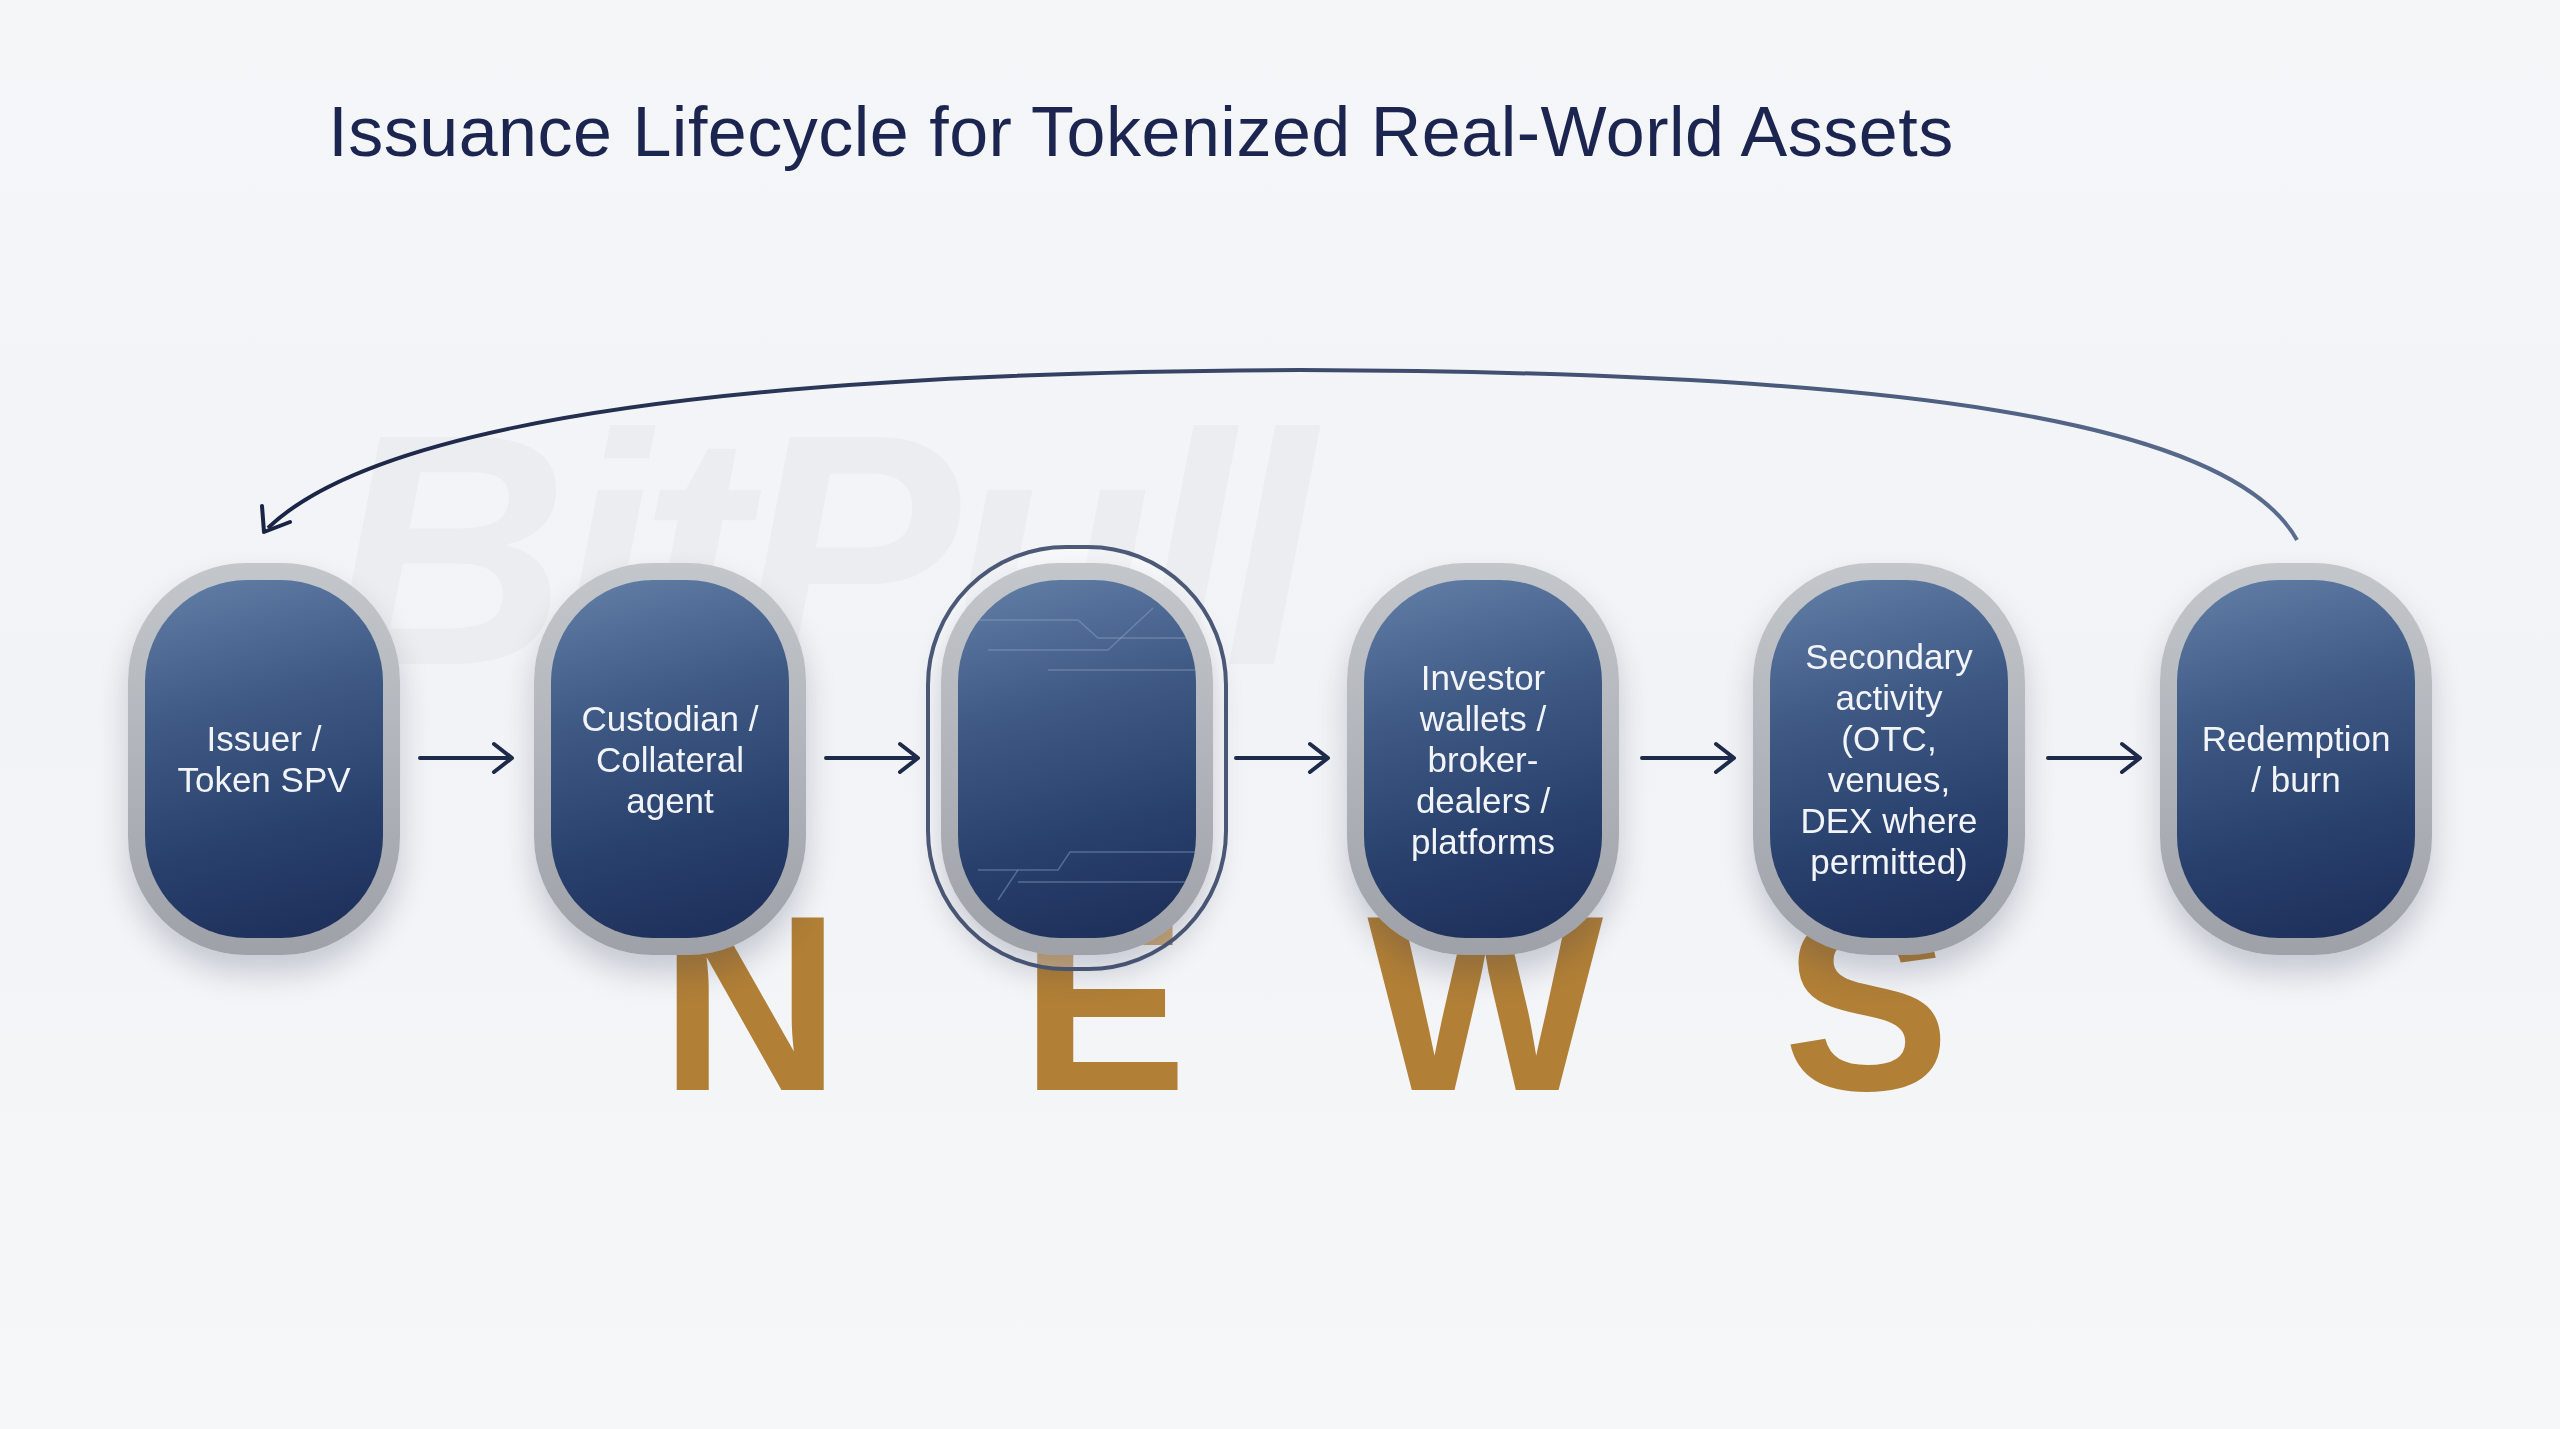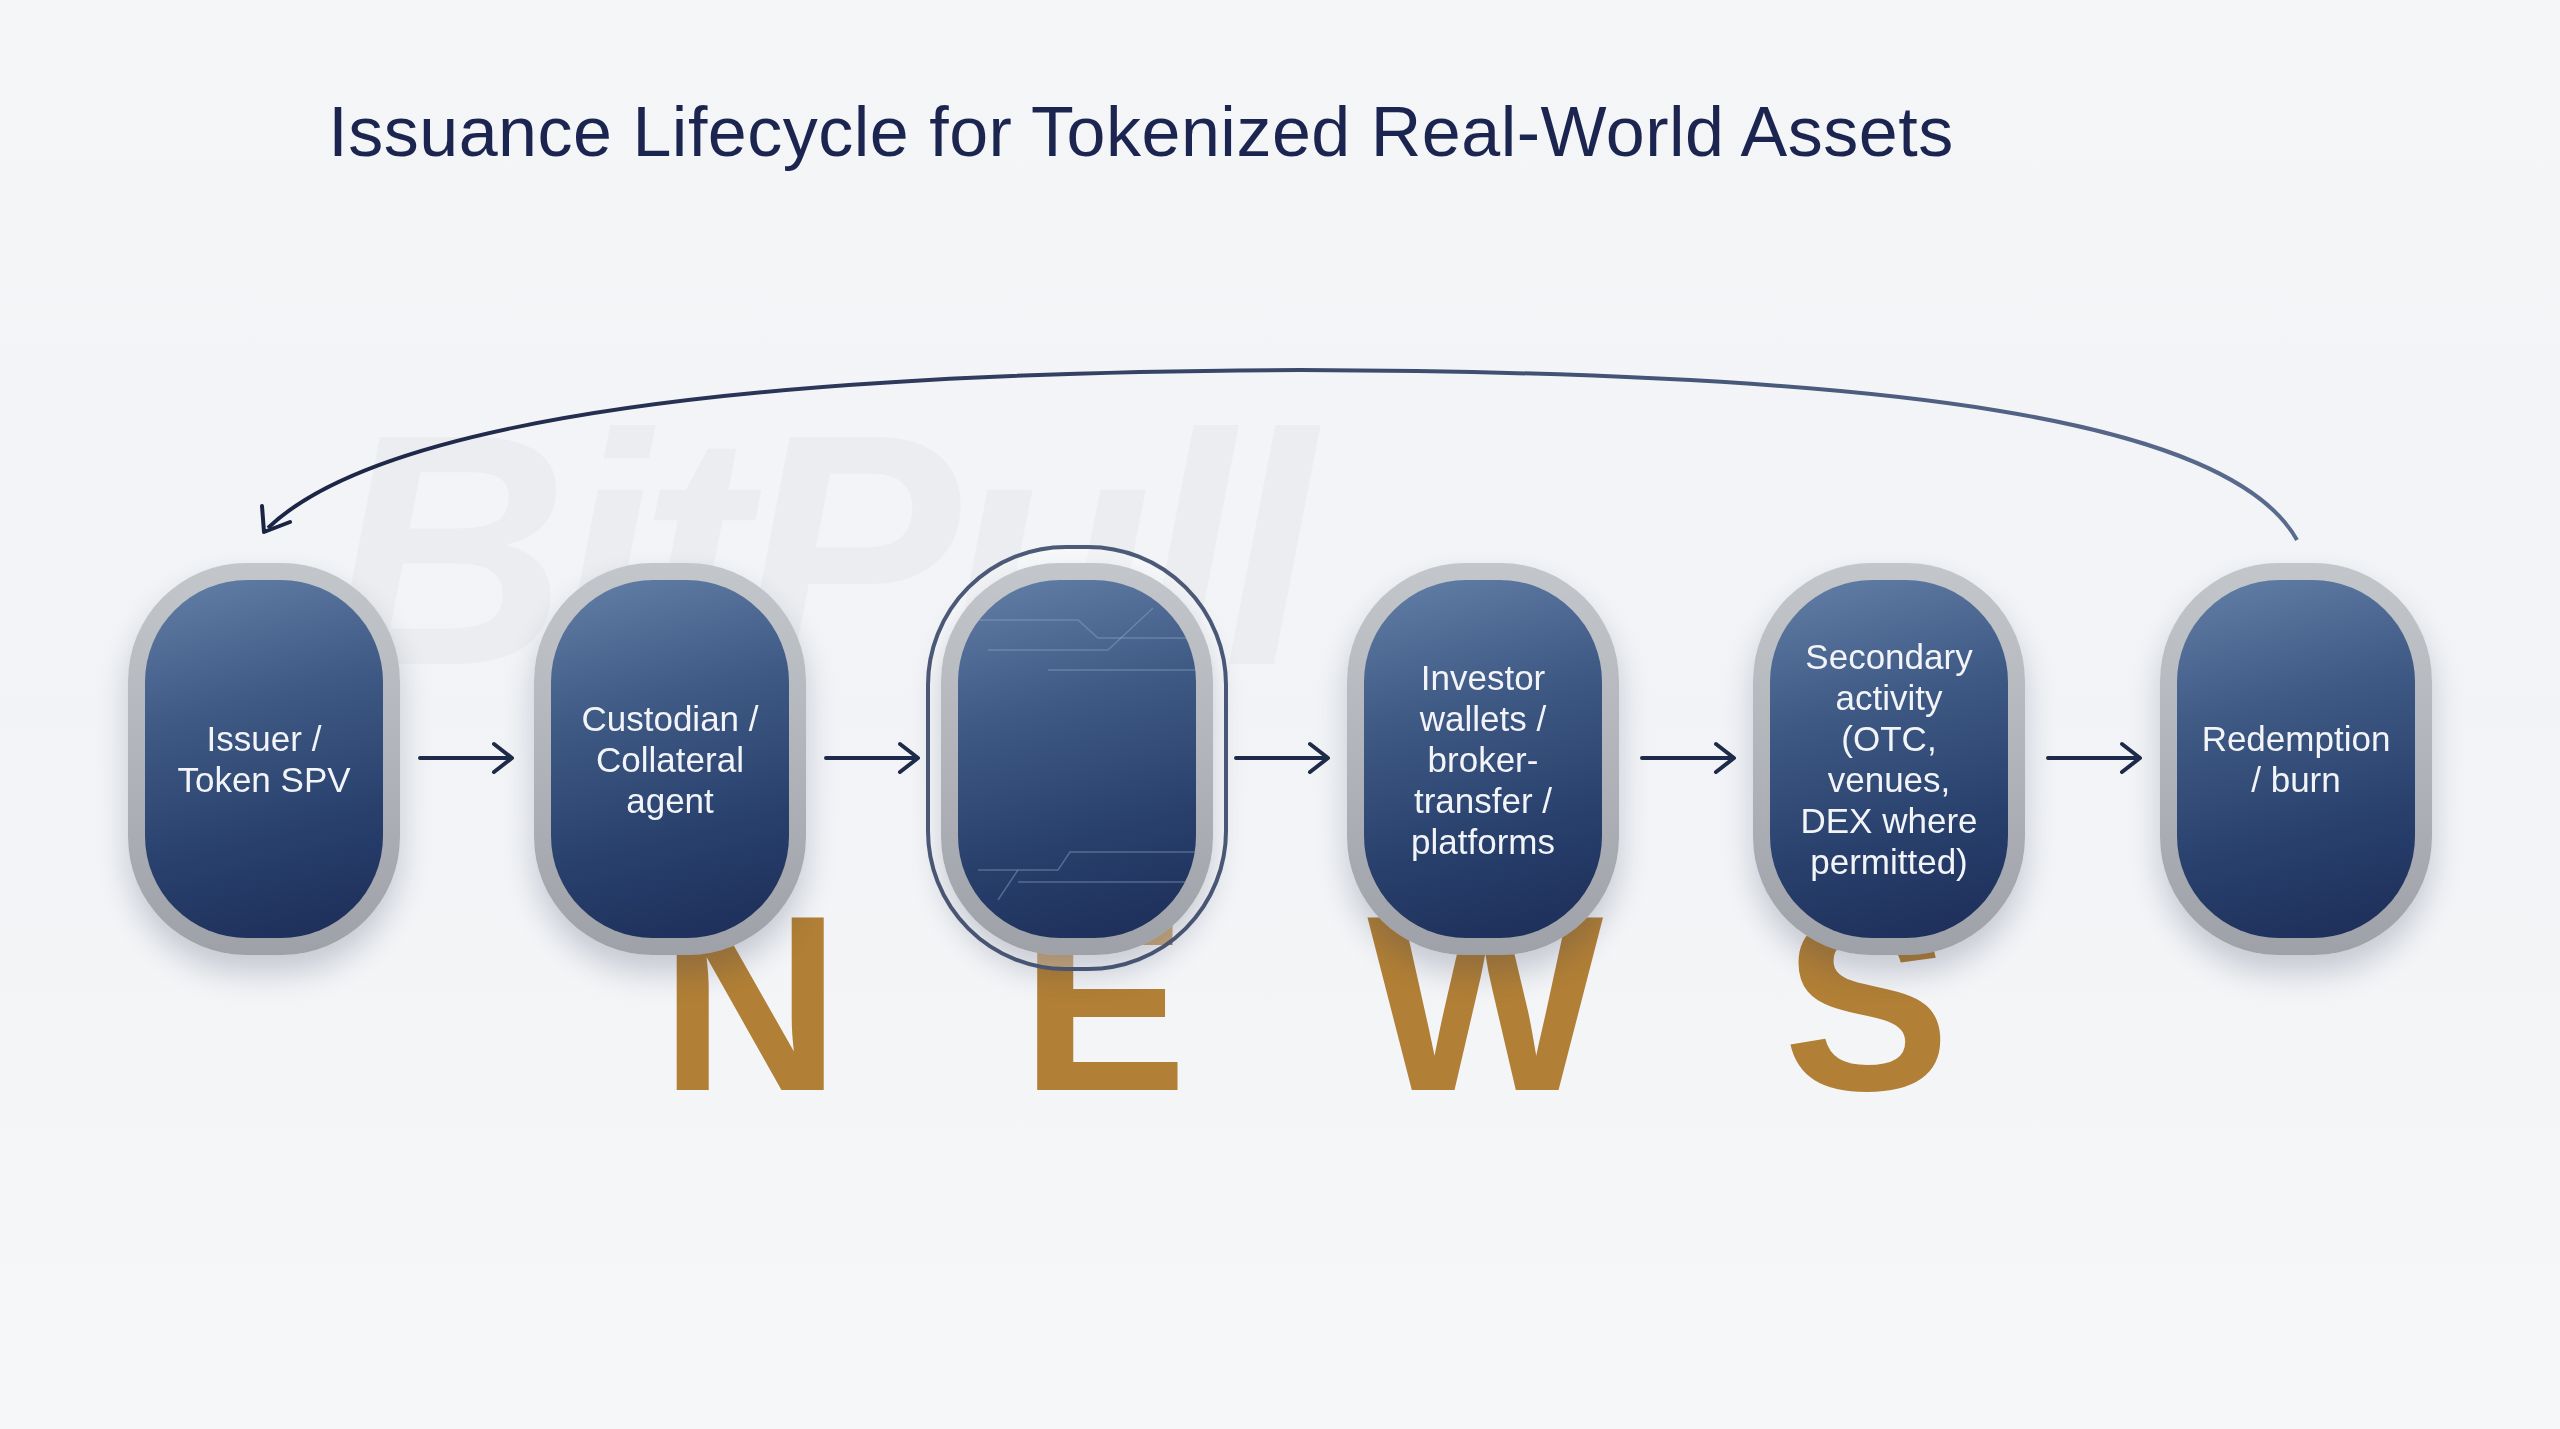--- a/index.html
+++ b/index.html
@@ -76,21 +76,21 @@
       </g>
     </svg>
   </div>
 </div>
 
 <div class="node" style="left:1347px">
   <div class="inner">
       <div class="label">Investor
 wallets /
 broker-
-transfer /
+dealers /
 platforms</div>
     </div>
 </div>
 
 <div class="node" style="left:1753px">
   <div class="inner">
       <div class="label">Secondary
 activity
 (OTC, venues,
 DEX where

